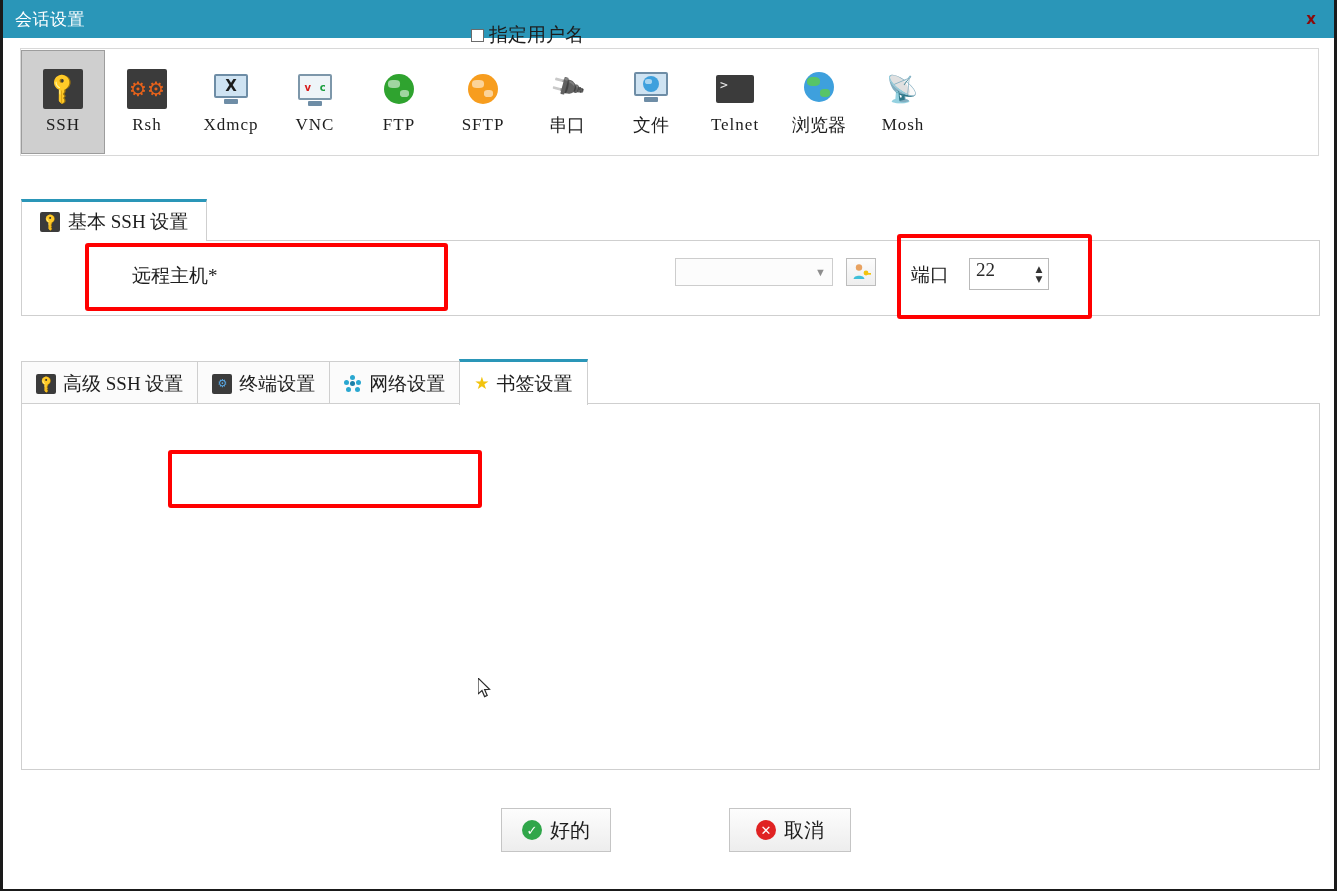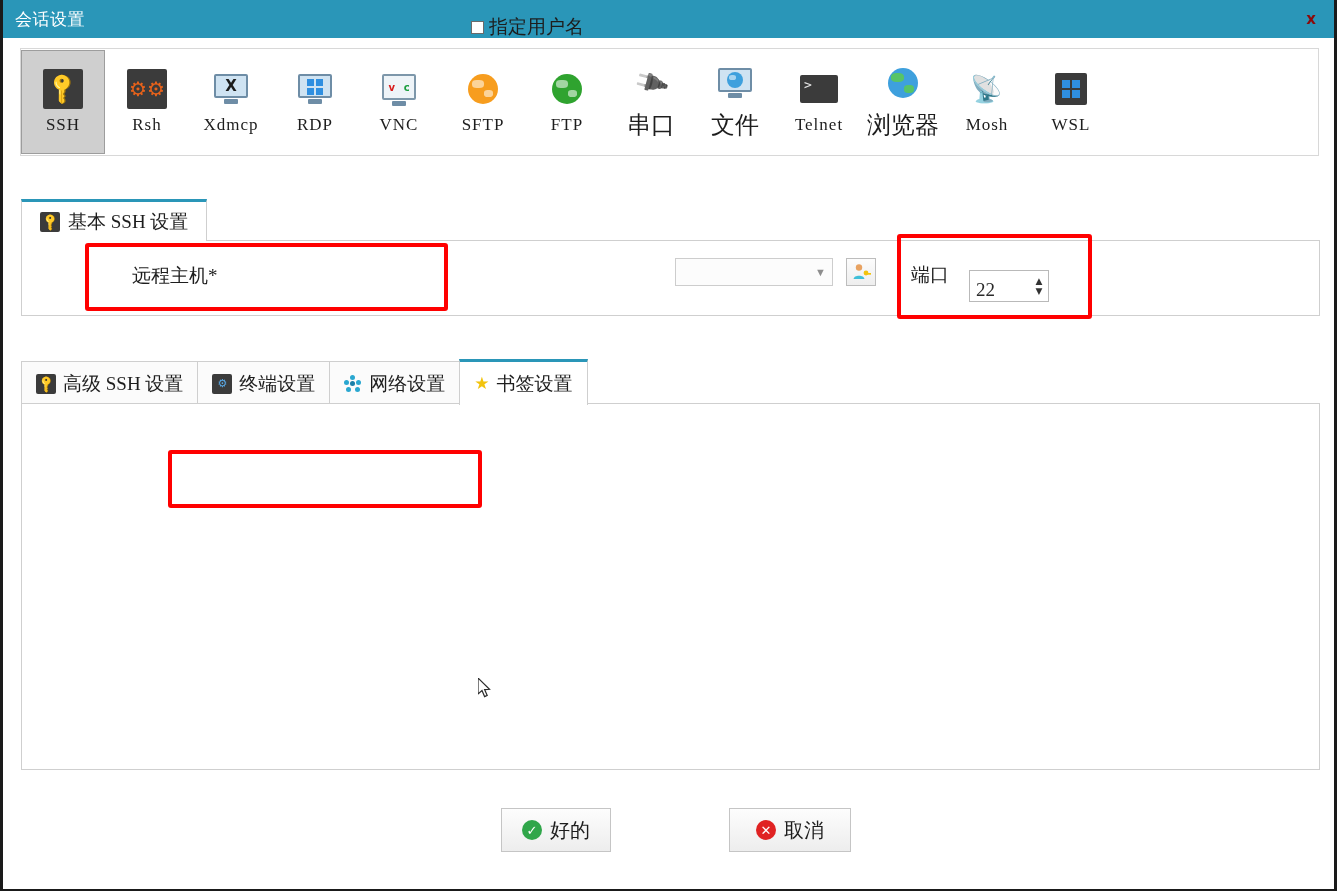--- a/index.html
+++ b/index.html
@@ -69,21 +69,21 @@
     background: #cfcfcf;
     border: 1px solid #9d9d9d;
   }
   .proto .lbl {
     font-size: 17px;
     color: #1d1d1d;
     font-family: "Liberation Serif", serif;
     letter-spacing: 1px;
     white-space: nowrap;
   }
-  .proto .lbl.cjk { font-size: 24px; letter-spacing: 0; }
+  .proto .lbl.cjk { font-size: 18px; letter-spacing: 0; }
   .ico { width: 40px; height: 40px; position: relative; }
 
   
   .ico-dark { background:#3b3b3b; border-radius:2px; width:40px; height:40px;
               display:flex; align-items:center; justify-content:center; }
   .key-glyph { color:#f2c30d; font-size:22px; transform: rotate(-45deg); line-height:1; }
   .gem { width:22px; height:22px; background:#a64fd6; transform: rotate(45deg);
          border-radius:3px; box-shadow: inset -4px -4px 0 rgba(0,0,0,.18); }
   .gears { color:#e8621a; font-size:20px; line-height:1; }
   .monitor { width:34px; height:30px; position:relative; }
@@ -146,40 +146,40 @@
 
   .chk { width:13px; height:13px; border:1px solid #6b6b6b; background:#fff;
          display:inline-block; vertical-align:middle; position:relative; }
   .chk.checked::after {
     content:"\2713"; position:absolute; left:0px; top:-5px;
     font-size:14px; color:#1d3f6e; font-family:"DejaVu Sans", sans-serif;
   }
   .chk-row { display:inline-flex; align-items:center; gap:5px; cursor:pointer; }
   .chk-text { font-size:19px; color:#1d1d1d; font-family:"Liberation Serif", serif; }
 
-  .chk-user { position:absolute; left:468px; top:14px; }
+  .chk-user { position:absolute; left:468px; top:22px; }
   .combo {
     position:absolute;
     border:1px solid #cdcdcd; background:#fcfcfc; height:28px;
     display:flex; align-items:center; padding:0 6px;
     font-size:19px; color:#2b2b2b; font-family:"Liberation Serif", serif;
   }
   .combo .caret { margin-left:auto; color:#8e8e8e; font-size:11px; }
   .combo-user { left:672px; top:258px; width:158px; }
   .btn-useric {
     position:absolute; left:843px; top:258px; width:30px; height:28px;
     border:1px solid #bdbdbd; background:linear-gradient(#fcfcfc,#eeeeee);
     display:flex; align-items:center; justify-content:center; cursor:pointer;
   }
 
   .lbl-port { position:absolute; left:908px; top:262px; font-size:19px; }
   .spin {
-    position:absolute; left:966px; top:270px; width:80px; height:32px;
+    position:absolute; left:966px; top:258px; width:80px; height:32px;
     border:1px solid #b9b9b9; background:#fff;
-    display:flex; align-items:flex-end;
+    display:flex; align-items:flex-start;
   }
   .spin .val { padding-left:6px; font-size:19px; color:#2b2b2b;
                font-family:"Liberation Serif", serif; flex:1; }
   .spin .arrows { display:flex; flex-direction:column; justify-content:center;
                   width:18px; height:100%; align-items:center; gap:3px; cursor:pointer; }
   .spin .arrows span { font-size:9px; line-height:7px; color:#333; font-family:"DejaVu Sans", sans-serif; }
 
   
   .tabstrip-bottom { position:absolute; left:18px; top:359px; display:flex; align-items:flex-end; }
   .tab2 {
@@ -309,68 +309,52 @@
       <div class="ico">
         <div class="monitor" style="margin:5px auto 0;">
           <div class="screen" style="display:flex;align-items:center;justify-content:center;
                font-family:'DejaVu Sans',sans-serif;font-size:15px;font-weight:bold;color:#1b1b1b;">X</div>
           <div class="stand"></div>
         </div>
       </div>
       <span class="lbl">Xdmcp</span>
     </div>
 
-    <div class="proto">
-      <div class="ico">
-        <div class="monitor" style="margin:5px auto 0;">
-          <div class="screen">
-            <div class="win-sq">
-                <i></i>
-                <i></i>
-                <i></i>
-                <i></i>
-              </div>
-          </div>
-          <div class="stand"></div>
-        </div>
-      </div>
-      <span class="lbl">RDP</span>
-    </div>
 
     <div class="proto">
       <div class="ico">
         <div class="monitor" style="margin:5px auto 0;">
           <div class="vnc-screen">
               <span style="color:#d81b1b;">v</span>
               <span style="color:#1b9e3e;">c</span>
             </div>
           <div class="stand"></div>
         </div>
       </div>
       <span class="lbl">VNC</span>
     </div>
 
     <div class="proto">
       <div class="ico">
+        <div class="globe green" style="margin:5px auto 0;">
+          <i style="width:12px;height:8px;left:4px;top:6px;"></i>
+          <i style="width:9px;height:7px;left:16px;top:16px;"></i>
+        </div>
+      </div>
+      <span class="lbl">FTP</span>
+    </div>
+
+    <div class="proto">
+      <div class="ico">
         <div class="globe orange" style="margin:5px auto 0;">
           <i style="width:12px;height:8px;left:4px;top:6px;"></i>
           <i style="width:9px;height:7px;left:16px;top:16px;"></i>
         </div>
       </div>
       <span class="lbl">SFTP</span>
-    </div>
-
-    <div class="proto">
-      <div class="ico">
-        <div class="globe green" style="margin:5px auto 0;">
-          <i style="width:12px;height:8px;left:4px;top:6px;"></i>
-          <i style="width:9px;height:7px;left:16px;top:16px;"></i>
-        </div>
-      </div>
-      <span class="lbl">FTP</span>
     </div>
 
     <div class="proto">
       <div class="ico">
         <div style="width:40px;height:40px;display:flex;align-items:center;justify-content:center;">
           <span class="plug">🔌</span>
         </div>
       </div>
       <span class="lbl cjk">串口</span>
     </div>
@@ -411,33 +395,20 @@
     <div class="proto">
       <div class="ico">
         <div style="width:40px;height:40px;display:flex;align-items:center;justify-content:center;">
           <span class="dish">📡</span>
         </div>
       </div>
       <span class="lbl">Mosh</span>
     </div>
 
 
-    <div class="proto">
-      <div class="ico">
-        <div class="ico-dark" style="width:32px;height:32px;margin:4px auto 0;">
-          <div class="win-sq" style="margin:0;width:18px;height:18px;">
-              <i></i>
-              <i></i>
-              <i></i>
-              <i></i>
-            </div>
-        </div>
-      </div>
-      <span class="lbl">WSL</span>
-    </div>
 
   </div>
 
   <div class="tabstrip-top">
     <div class="tab-top">
       <span class="mini-ico">
         <span class="mini-dark">
             <span class="mini-key">🔑</span>
           </span>
       </span>

